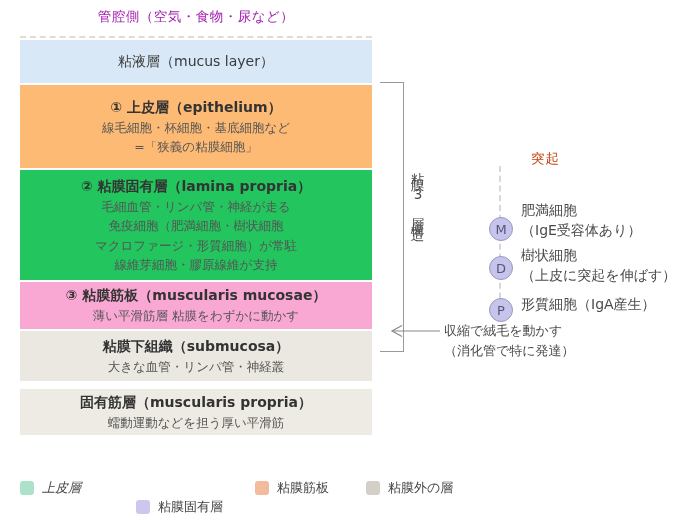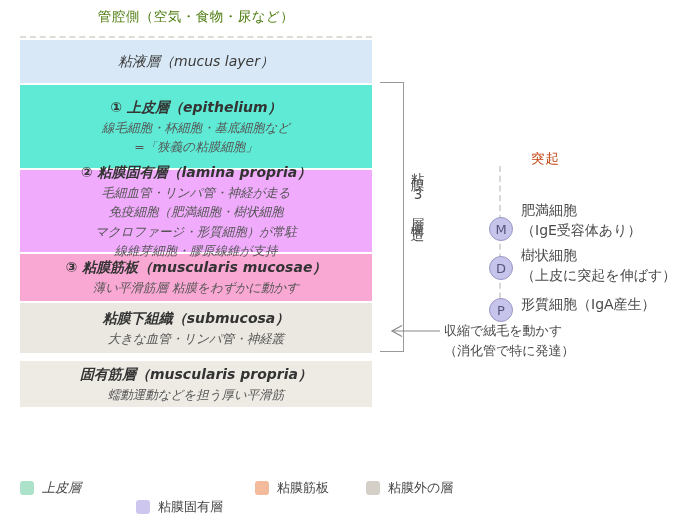--- a/index.html
+++ b/index.html
@@ -4,36 +4,36 @@
 <style>
   * { margin:0; padding:0; box-sizing:border-box; }
   html,body { background:#fff; }
   .canvas {
     position:relative; width:680px; height:520px; background:#fff;
     font-family:"DejaVu Sans","Liberation Sans",sans-serif;
     overflow:hidden;
   }
   .main-title {
     position:absolute; top:8px; left:20px; width:352px; text-align:center;
-    font-size:13.5px; color:#4d7c0f; letter-spacing:0.5px;
+    font-size:13.5px; color:#a21caf; letter-spacing:0.5px;
   }
   .stack { position:absolute; left:20px; top:36px; width:352px; }
   .top-dash { border-top:2px dashed #deddd5; margin-bottom:2px; }
   .layer {
     width:100%; display:flex; flex-direction:column; align-items:center;
-    justify-content:center; text-align:right; margin-bottom:2px;font-style:italic;
+    justify-content:center; text-align:right; margin-bottom:2px;
   }
   .layer-title { font-size:14px; font-weight:bold; color:#333; line-height:21px; }
   .layer-title.normal { font-weight:normal; color:#3a3a3a; }
   .layer-sub { font-size:12.5px; color:#555; line-height:19.5px; }
   .l-mucus      { height:43px; background:#d9e8f6; }
-  .l-epithelium { height:83px; background:#5eead4; }
+  .l-epithelium { height:83px; background:#fdba74; }
   .l-basement   { height:17px; background:#cfccc6; }
   .l-basement .layer-title { font-size:12px; font-weight:normal; color:#444; }
-  .l-lamina     { height:82px; background:#f0abfc; }
+  .l-lamina     { height:110px; background:#22c55e; }
   .l-mm         { height:47px; background:#f9a8d4; }
   .l-submucosa  { height:50px; background:#eae8e1; margin-bottom:8px; }
   .l-mp         { height:46px; background:#edebe4; margin-bottom:0; }
 
   .line { position:absolute; background:none; }
   .hline { border-top:1px solid #999; height:0; }
   .vline { border-left:1px solid #999; width:0; }
   .bracket-top    { left:380px; top:82px;  width:24px; }
   .bracket-bottom { left:380px; top:351px; width:24px; }
   .bracket-side   { left:403px; top:82px;  height:269px; }

